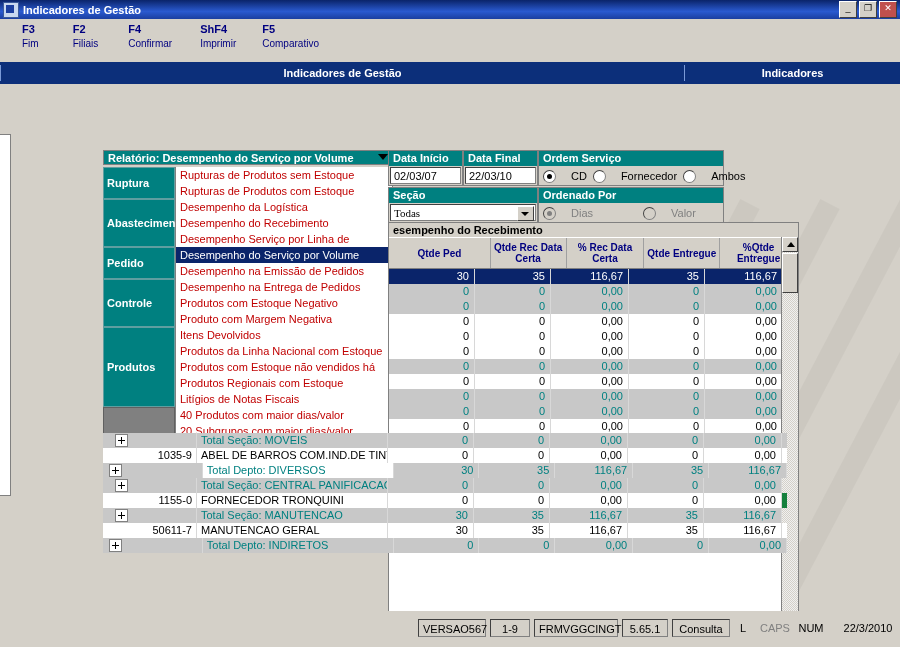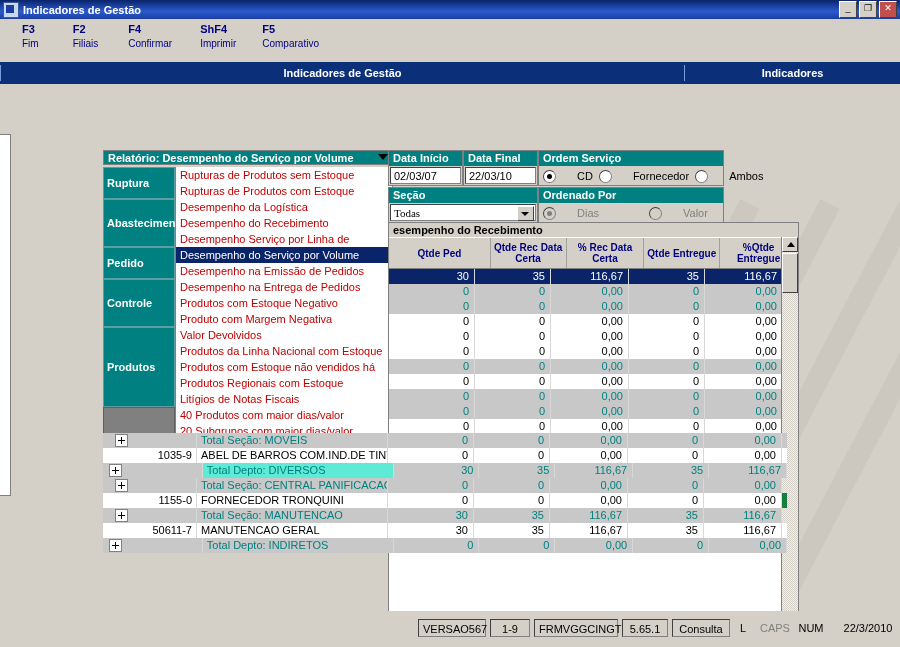--- a/index.html
+++ b/index.html
@@ -89,21 +89,21 @@
   .blank-block{background:#808080;height:32px;border:1px solid #606060;}
 
   
   .fieldbox{position:absolute;border:1px solid #808080;background:#d4d0c8;box-sizing:border-box;}
   .flabel{background:#008080;color:#fff;font-weight:bold;font-size:11px;
     height:15px;line-height:15px;padding-left:4px;box-sizing:border-box;}
   .finput{background:#fff;border:1px solid #808080;border-top-color:#404040;
     border-left-color:#404040;height:17px;line-height:17px;font-size:11px;
     padding-left:3px;box-sizing:border-box;}
   .radio-row{display:flex;align-items:center;height:20px;padding-left:4px;gap:6px;}
-  .radio{display:flex;align-items:center;gap:21px;font-size:11px;color:#000;}
+  .radio{display:flex;align-items:center;gap:15px;font-size:11px;color:#000;}
   .radio.dis{color:#808080;}
   .rdot{width:11px;height:11px;border-radius:50%;background:#fff;
     border:1px solid #808080;border-top-color:#404040;border-left-color:#404040;
     position:relative;flex:none;}
   .rdot.on:after{content:"";position:absolute;left:3px;top:3px;width:5px;height:5px;
     border-radius:50%;background:#000;}
   .rdot.disabled{background:#d4d0c8;}
   .rdot.disabled.on:after{background:#808080;}
   .combo{background:#fff;border:1px solid #808080;border-top-color:#404040;
     border-left-color:#404040;height:17px;line-height:17px;font-size:11px;
@@ -246,21 +246,21 @@
         <div class="item">Rupturas de Produtos sem Estoque</div>
         <div class="item">Rupturas de Produtos com Estoque</div>
         <div class="item">Desempenho da Logística</div>
         <div class="item">Desempenho do Recebimento</div>
         <div class="item">Desempenho Serviço por Linha de</div>
         <div class="item sel">Desempenho do Serviço por Volume</div>
         <div class="item">Desempenho na Emissão de Pedidos</div>
         <div class="item">Desempenho na Entrega de Pedidos</div>
         <div class="item">Produtos com Estoque Negativo</div>
         <div class="item">Produto com Margem Negativa</div>
-        <div class="item">Valor Devolvidos</div>
+        <div class="item">Itens Devolvidos</div>
         <div class="item">Produtos da Linha Nacional com Estoque</div>
         <div class="item">Produtos com Estoque não vendidos há</div>
         <div class="item">Produtos Regionais com Estoque</div>
         <div class="item">Litígios de Notas Fiscais</div>
         <div class="item">40 Produtos com maior dias/valor</div>
         <div class="item last">20 Subgrupos com maior dias/valor</div>
       </div>
     </div>
 
     <div class="fieldbox" style="left:388px;top:66px;width:75px;height:36px;">
@@ -450,21 +450,21 @@
         <div class="gcell" style="width:78px;background:#fff">0,00</div>
         <div class="gcell" style="width:76px;background:#fff">0</div>
         <div class="gcell" style="width:78px;background:#fff">0,00</div>
       </div>
 
       <div class="grow shade">
         <div style="width:36px;display:flex;align-items:center;padding-left:6px;background:#c8c8c8">
           <span class="plus collapsed"></span>
         </div>
         <div class="gcell lbl-cell" style="width:58px;background:#c8c8c8"></div>
-        <div class="gcell lbl-cell" style="width:191px;color:#008080;background:#5eead4">Total Depto: DIVERSOS</div>
+        <div class="gcell lbl-cell" style="width:191px;color:#008080;background:#ffffff">Total Depto: DIVERSOS</div>
         <div class="gcell" style="width:86px;color:#008080;background:#c8c8c8">30</div>
         <div class="gcell" style="width:76px;color:#008080;background:#c8c8c8">35</div>
         <div class="gcell" style="width:78px;color:#008080;background:#c8c8c8">116,67</div>
         <div class="gcell" style="width:76px;color:#008080;background:#c8c8c8">35</div>
         <div class="gcell" style="width:78px;color:#008080;background:#c8c8c8">116,67</div>
       </div>
 
       <div class="grow shade">
         <div style="width:36px;display:flex;align-items:center;justify-content:center;background:#c8c8c8">
           <span class="plus collapsed"></span>

